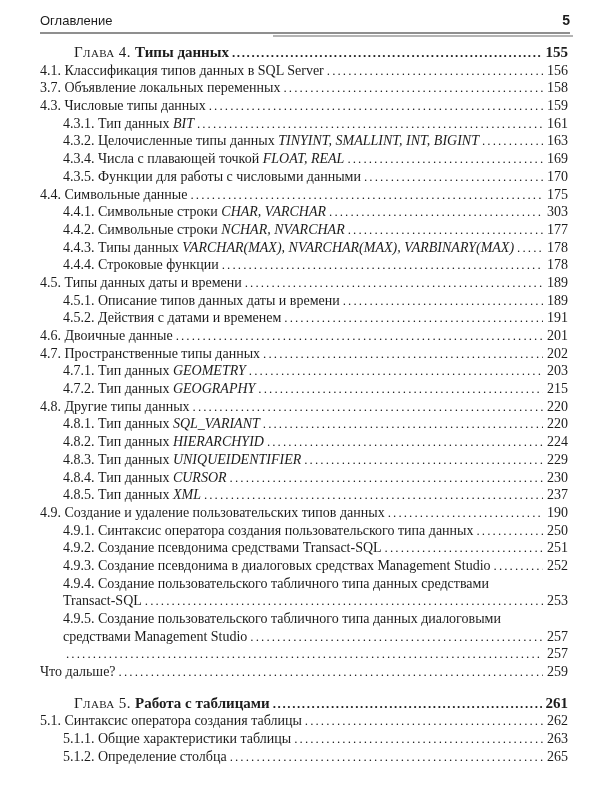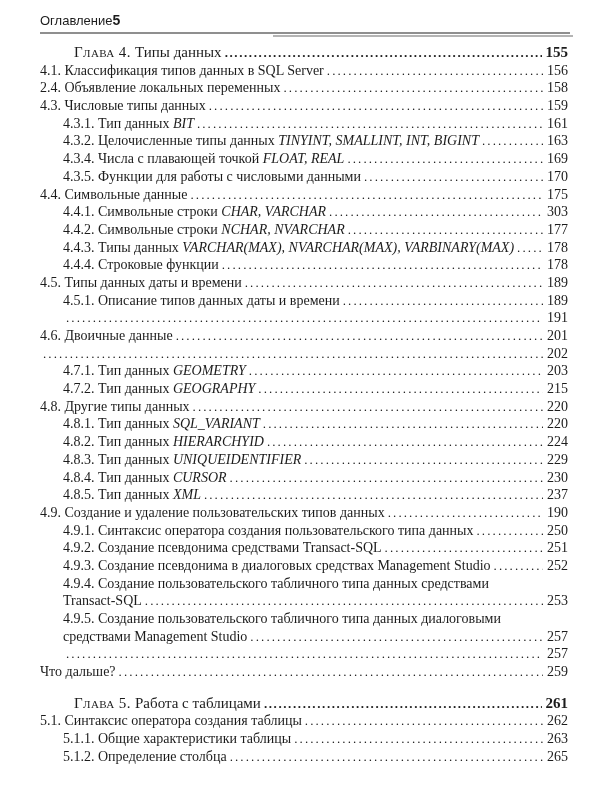--- a/index.html
+++ b/index.html
@@ -16,21 +16,21 @@
     font-family: "Liberation Serif", serif;
     overflow: hidden;
   }
   
   .header {
     position: absolute;
     left: 40px;
     right: 30px;
     top: 12px;
     display: flex;
-    justify-content: flex-start;
+    justify-content: space-between;
     align-items: baseline;
     font-family: "Liberation Sans", sans-serif;
     font-size: 13px;
     padding-bottom: 4px;
     border-bottom: 2px solid #8f8f8f;
   }
   .header::after { 
     content: "";
     position: absolute;
     right: -3px;
@@ -55,21 +55,21 @@
     align-items: baseline;
     font-size: 14px;
     line-height: 17.7px;
     height: 17.7px;
   }
   .row.chapter { padding-left: 8px; font-size: 15px; }
   .row.l2, .row.cont { padding-left: 23px; }
   .row.gap { margin-top: 14px; }
   .t { white-space: nowrap; flex: 0 0 auto; }
   .seg.i { font-style: italic; }
-  .seg.b { font-weight: normal; }
+  .seg.b { font-weight: bold; }
   .seg.sc { font-variant: small-caps; letter-spacing: 0.4px; margin-left: 26px; }
   .leader {
     flex: 1 1 auto;
     overflow: hidden;
     white-space: nowrap;
     margin: 0 4px 0 3px;
     min-width: 8px;
   }
   .leader::after {
     content: "..........................................................................................................................................................................................................";
@@ -93,21 +93,21 @@
         <span class="t"><span class="seg sc">Глава 4. </span><span class="seg b">Типы данных</span></span>
         <span class="leader"></span>
         <span class="pg">155</span>
       </div>
       <div class="row l1">
         <span class="t"><span class="seg">4.1. Классификация типов данных в SQL Server</span></span>
         <span class="leader"></span>
         <span class="pg">156</span>
       </div>
       <div class="row l1">
-        <span class="t"><span class="seg">2.4. Объявление локальных переменных</span></span>
+        <span class="t"><span class="seg">3.7. Объявление локальных переменных</span></span>
         <span class="leader"></span>
         <span class="pg">158</span>
       </div>
       <div class="row l1">
         <span class="t"><span class="seg">4.3. Числовые типы данных</span></span>
         <span class="leader"></span>
         <span class="pg">159</span>
       </div>
       <div class="row l2">
         <span class="t"><span class="seg">4.3.1. Тип данных </span><span class="seg i">BIT</span></span>
@@ -158,29 +158,31 @@
         <span class="t"><span class="seg">4.5. Типы данных даты и времени</span></span>
         <span class="leader"></span>
         <span class="pg">189</span>
       </div>
       <div class="row l2">
         <span class="t"><span class="seg">4.5.1. Описание типов данных даты и времени</span></span>
         <span class="leader"></span>
         <span class="pg">189</span>
       </div>
       <div class="row l2">
+        <span class="t"><span class="seg">4.5.2. Действия с датами и временем</span></span>
         <span class="leader"></span>
         <span class="pg">191</span>
       </div>
       <div class="row l1">
         <span class="t"><span class="seg">4.6. Двоичные данные</span></span>
         <span class="leader"></span>
         <span class="pg">201</span>
       </div>
       <div class="row l1">
+        <span class="t"><span class="seg">4.7. Пространственные типы данных</span></span>
         <span class="leader"></span>
         <span class="pg">202</span>
       </div>
       <div class="row l2">
         <span class="t"><span class="seg">4.7.1. Тип данных </span><span class="seg i">GEOMETRY</span></span>
         <span class="leader"></span>
         <span class="pg">203</span>
       </div>
       <div class="row l2">
         <span class="t"><span class="seg">4.7.2. Тип данных </span><span class="seg i">GEOGRAPHY</span></span>

